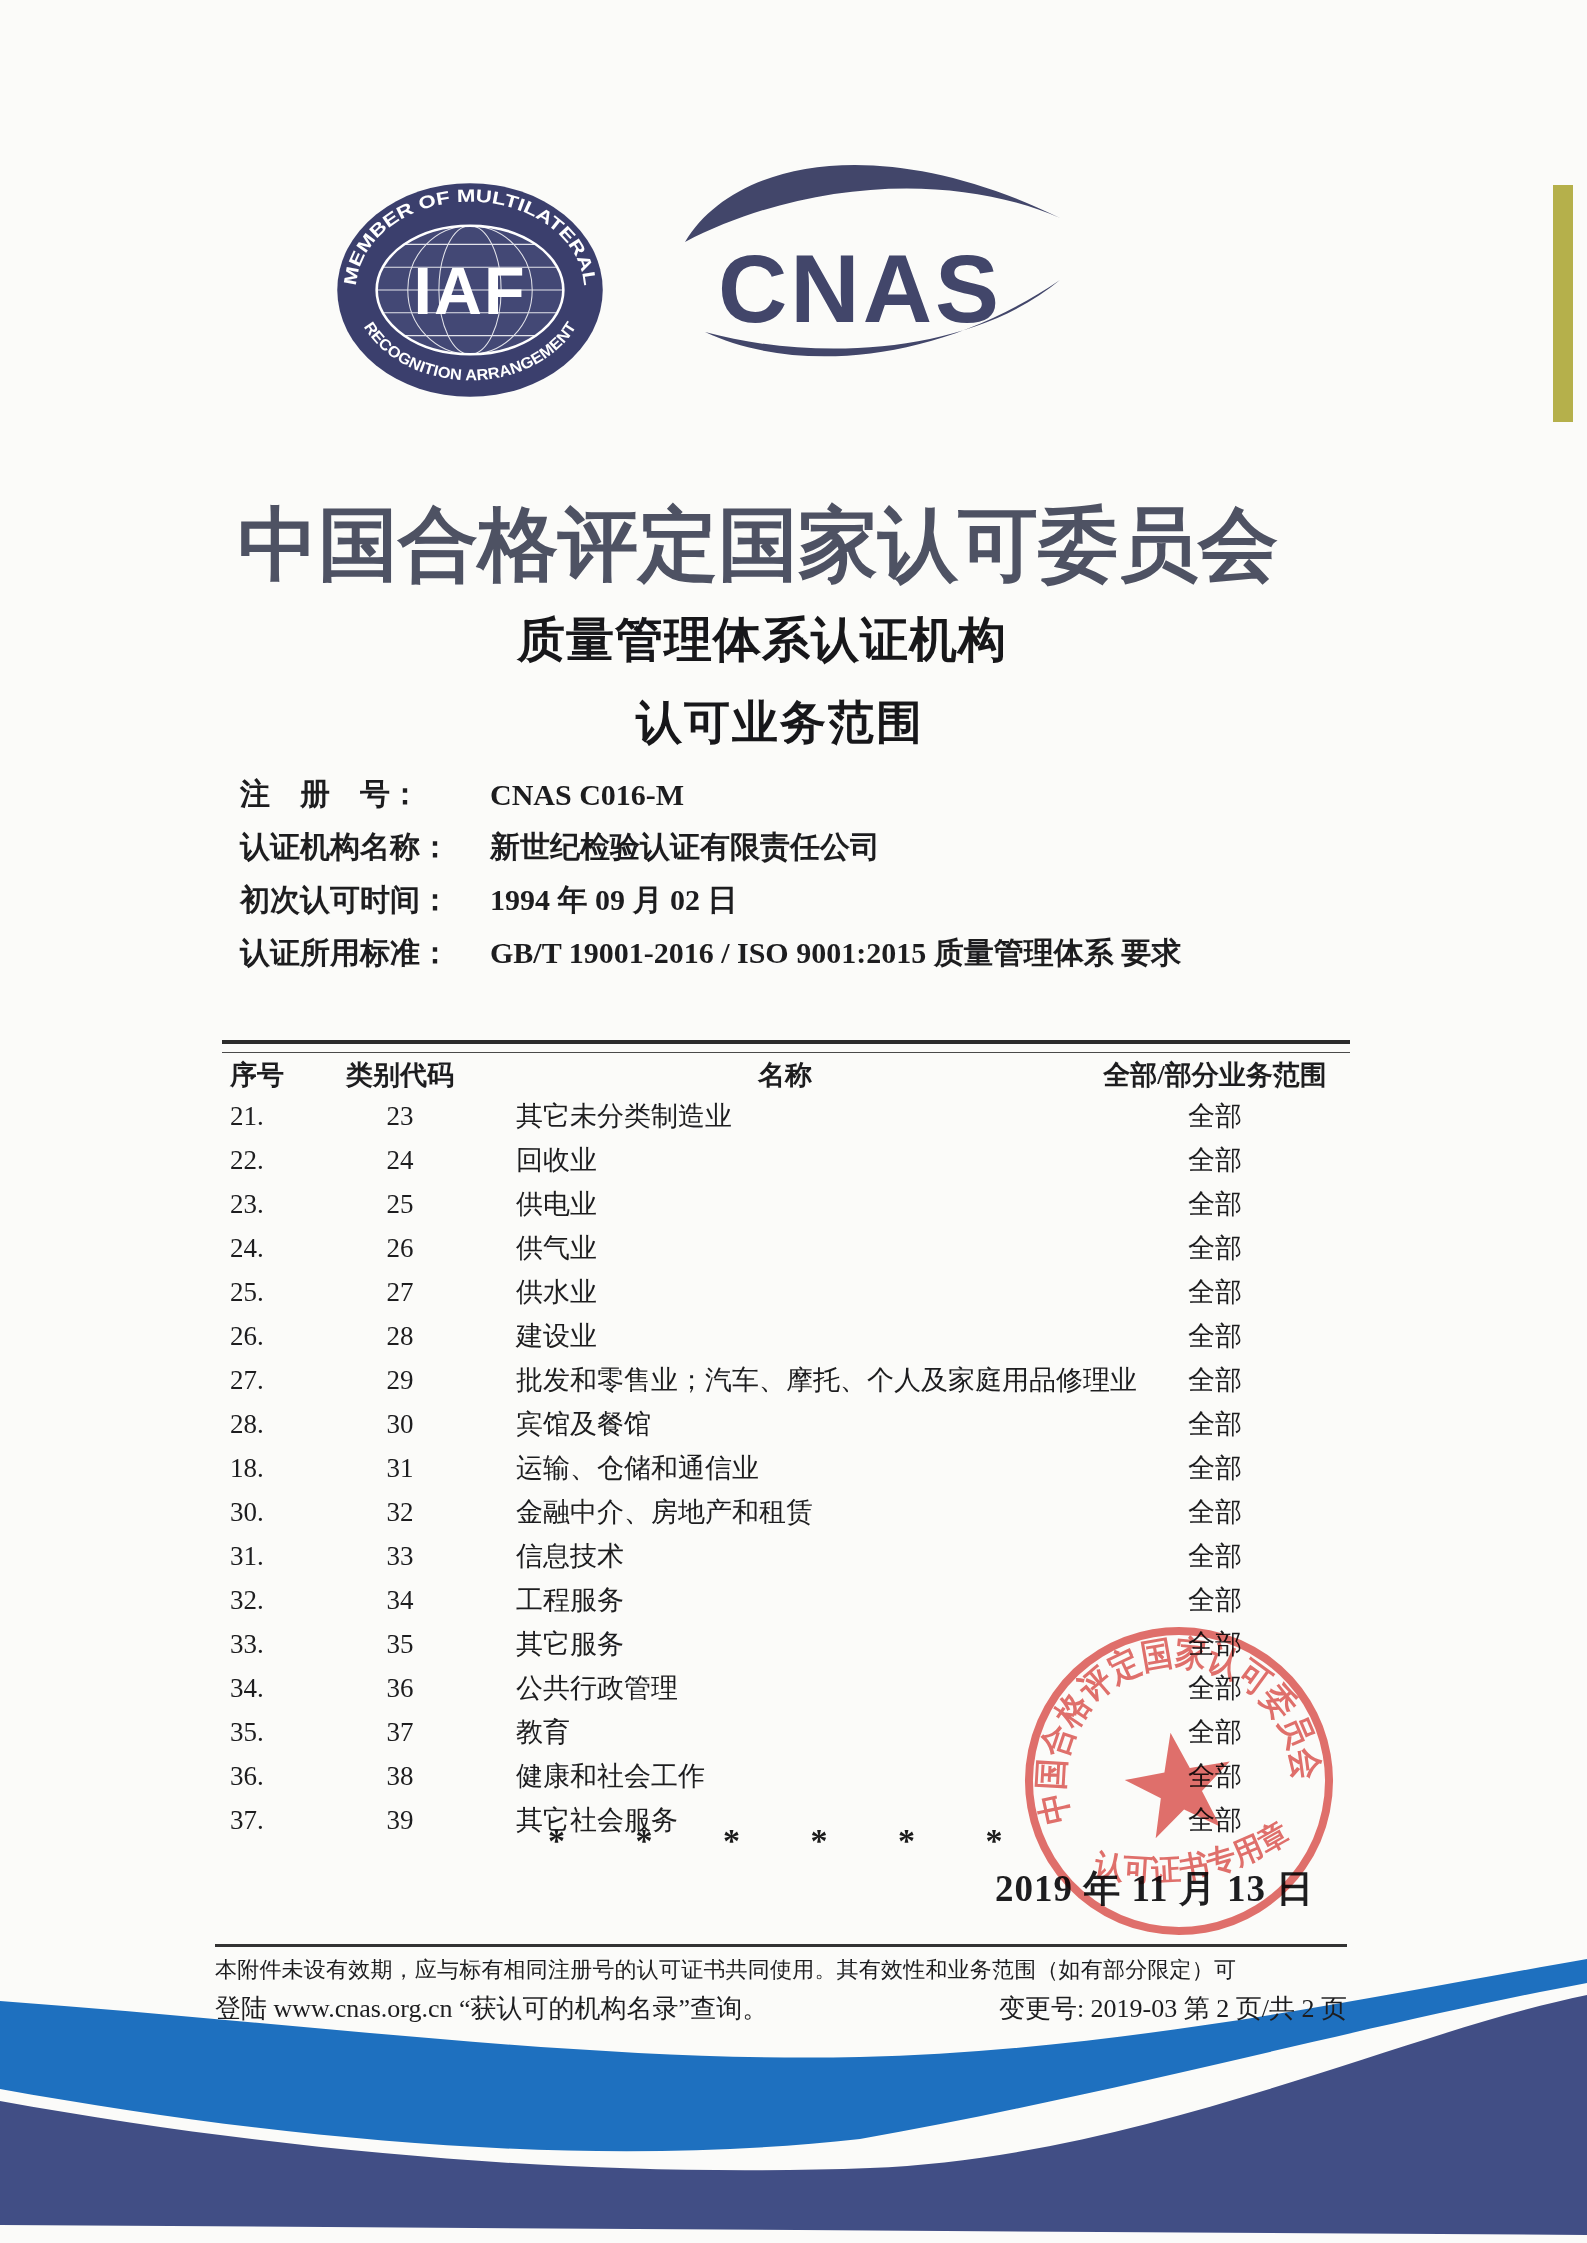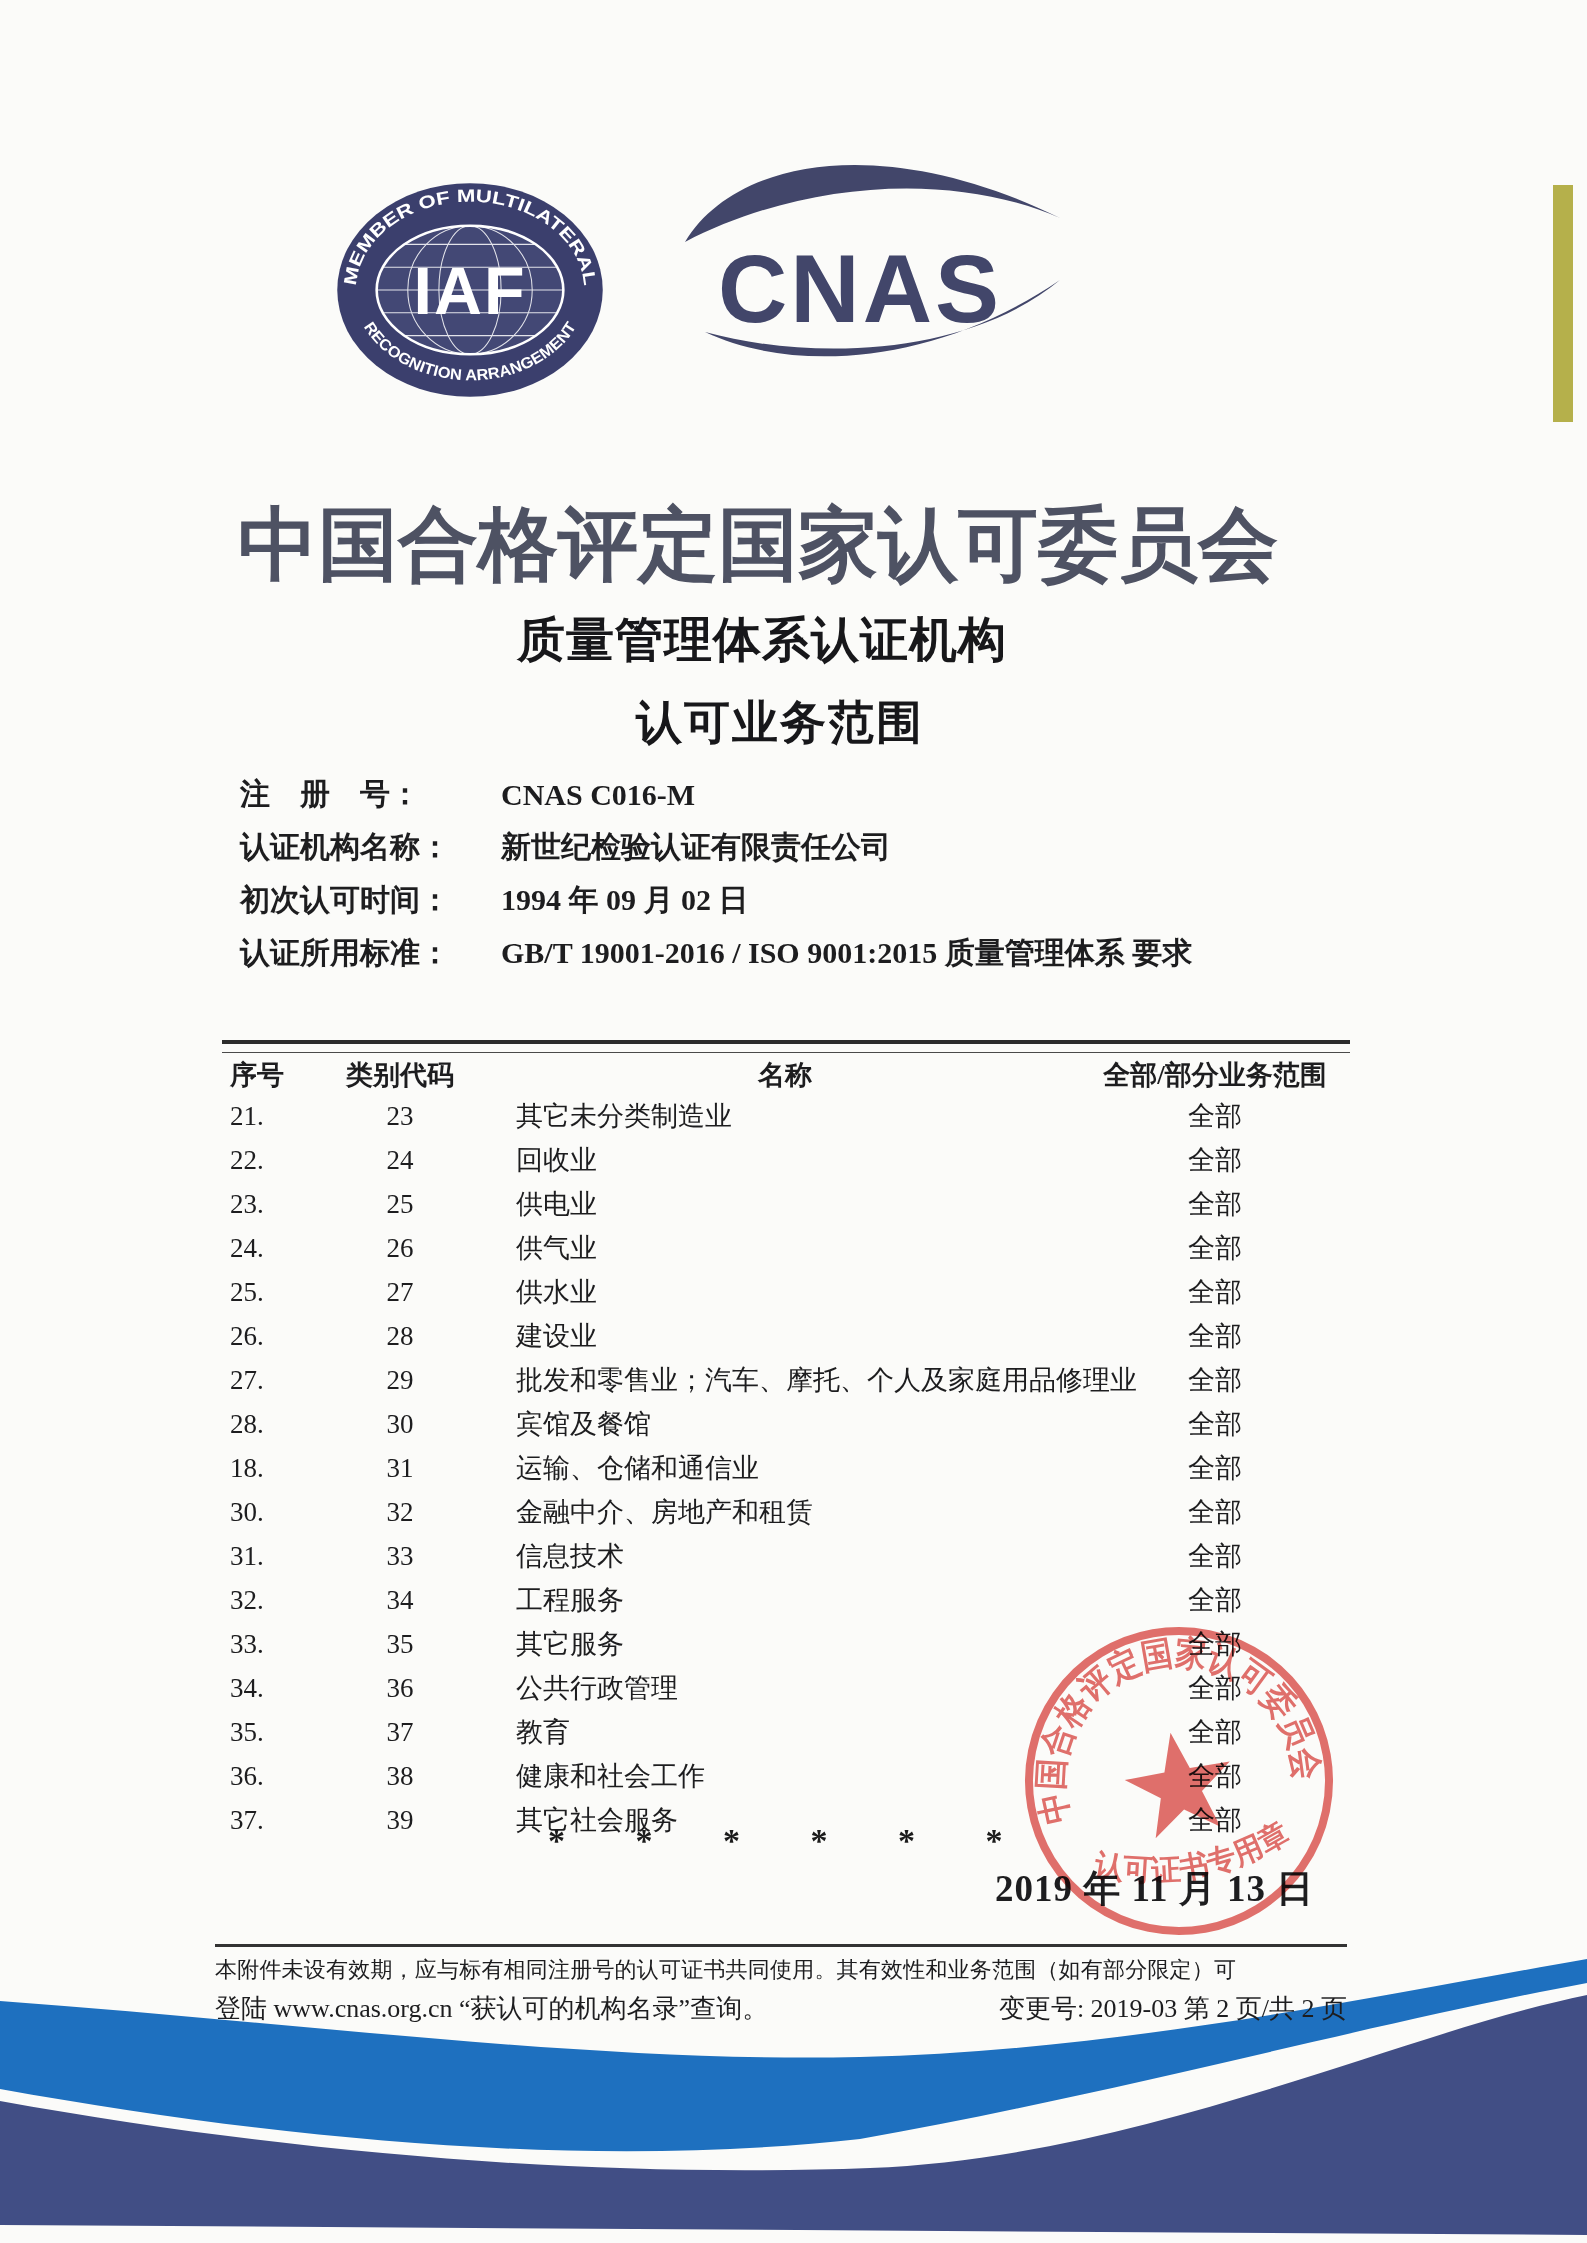--- a/index.html
+++ b/index.html
@@ -24,21 +24,21 @@
   }
   .subtitle2{
     left:635px; top:692px; width:290px; text-align:center; font-size:46px; font-weight:700;
     color:#17171a; letter-spacing:2px; white-space:nowrap;
     font-family:"Liberation Sans", sans-serif;
   }
   
   .info-block{left:240px; top:768px; width:1200px;}
   .info-row{display:flex; height:53px; align-items:center;}
   .info-label{width:215px; font-size:30px; font-weight:600; white-space:nowrap;}
-  .info-value{margin-left:46px; font-size:30px; font-weight:600; white-space:nowrap;}
+  .info-value{margin-left:35px; font-size:30px; font-weight:600; white-space:nowrap;}
   
   .rule-double{left:222px; top:1040px; width:1128px; height:8px;
     border-top:4px solid #2c2c2c; border-bottom:1px solid #4a4a4a;}
   
   .cat-table{left:230px; top:1056px; width:1120px; font-size:27px;}
   .trow{display:flex; height:44px; align-items:center;justify-content:flex-end;}
   .thead{height:38px; font-weight:600;}
   .c-no{width:80px; text-align:left;}
   .c-code{width:180px; text-align:center;}
   .c-name{width:590px; text-align:left; padding-left:26px; box-sizing:border-box; white-space:nowrap;}

